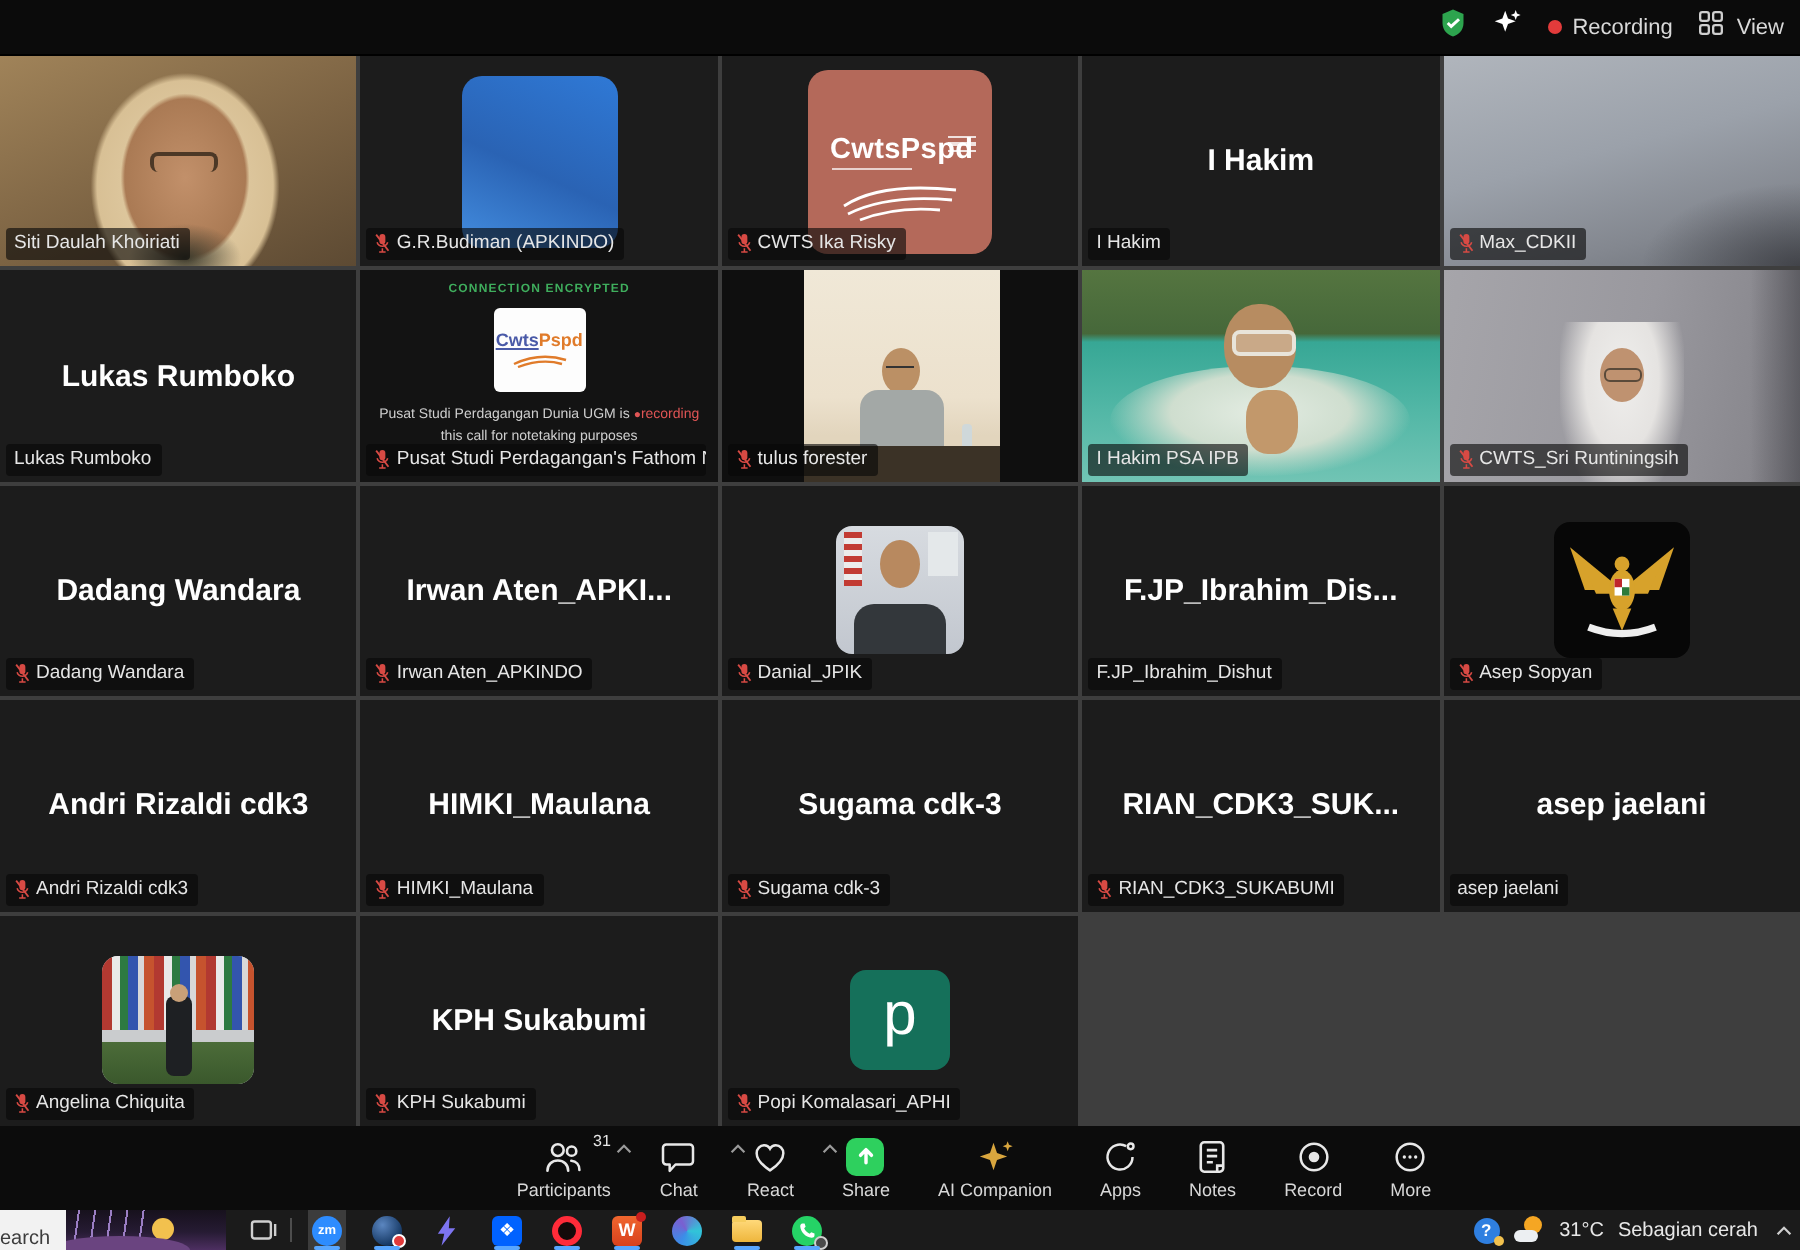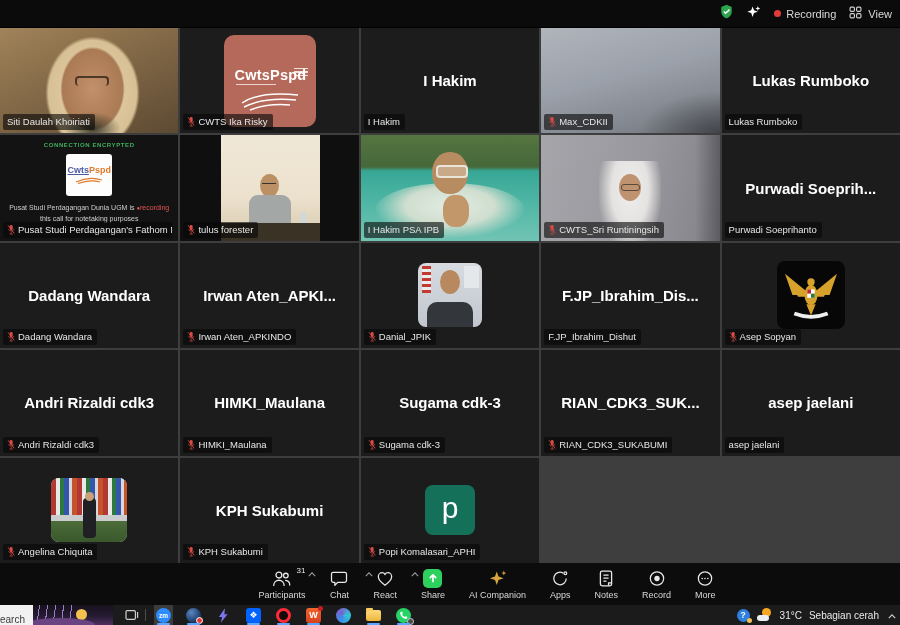--- a/index.html
+++ b/index.html
@@ -181,20 +181,34 @@
 
   <div class="grid">
       <div class="tile active">
         <div class="vfill v-siti"></div>
         <div class="pill">
           <span>Siti Daulah Khoiriati</span>
         </div>
       </div>
       <div class="tile">
         <div class="av">
+          <div class="abox a-blue"></div>
+        </div>
+        <div class="pill">
+          <svg width="8" height="11" viewBox="0 0 12 17" fill="none">
+            <rect x="4" y="1.5" width="4.6" height="8" rx="2.3" fill="#d84a44"></rect>
+            <path d="M2.2 8 a4.3 4.3 0 0 0 8.2 0" stroke="#d84a44" stroke-width="1.2"></path>
+            <path d="M6.3 12.5 v2.5 M3.8 15.5 h5" stroke="#d84a44" stroke-width="1.2"></path>
+            <path d="M1.5 2 L11 14.5" stroke="#d84a44" stroke-width="1.4"></path>
+          </svg>
+          <span>G.R.Budiman (APKINDO)</span>
+        </div>
+      </div>
+      <div class="tile">
+        <div class="av">
           <div class="abox a-cwts">
             <span class="cw-text">CwtsPspd</span>
             <span class="cw-lines">
               <i></i>
               <i></i>
               <i></i>
             </span>
             <span class="cw-sub"></span>
             <svg class="cw-swoosh" width="60" height="22" viewBox="0 0 60 22" fill="none" stroke="#fff" stroke-width="1.4">
               <path d="M2 14 Q20 2 58 6"></path>
@@ -294,26 +308,20 @@
           <span class="r-face"></span>
         </div>
         <div class="pill">
           <svg width="8" height="11" viewBox="0 0 12 17" fill="none">
             <rect x="4" y="1.5" width="4.6" height="8" rx="2.3" fill="#d84a44"></rect>
             <path d="M2.2 8 a4.3 4.3 0 0 0 8.2 0" stroke="#d84a44" stroke-width="1.2"></path>
             <path d="M6.3 12.5 v2.5 M3.8 15.5 h5" stroke="#d84a44" stroke-width="1.2"></path>
             <path d="M1.5 2 L11 14.5" stroke="#d84a44" stroke-width="1.4"></path>
           </svg>
           <span>CWTS_Sri Runtiningsih</span>
-        </div>
-      </div>
-      <div class="tile">
-        <div class="big-name">Purwadi Soeprih...</div>
-        <div class="pill">
-          <span>Purwadi Soeprihanto</span>
         </div>
       </div>
       <div class="tile">
         <div class="big-name">Dadang Wandara</div>
         <div class="pill">
           <svg width="8" height="11" viewBox="0 0 12 17" fill="none">
             <rect x="4" y="1.5" width="4.6" height="8" rx="2.3" fill="#d84a44"></rect>
             <path d="M2.2 8 a4.3 4.3 0 0 0 8.2 0" stroke="#d84a44" stroke-width="1.2"></path>
             <path d="M6.3 12.5 v2.5 M3.8 15.5 h5" stroke="#d84a44" stroke-width="1.2"></path>
             <path d="M1.5 2 L11 14.5" stroke="#d84a44" stroke-width="1.4"></path>

